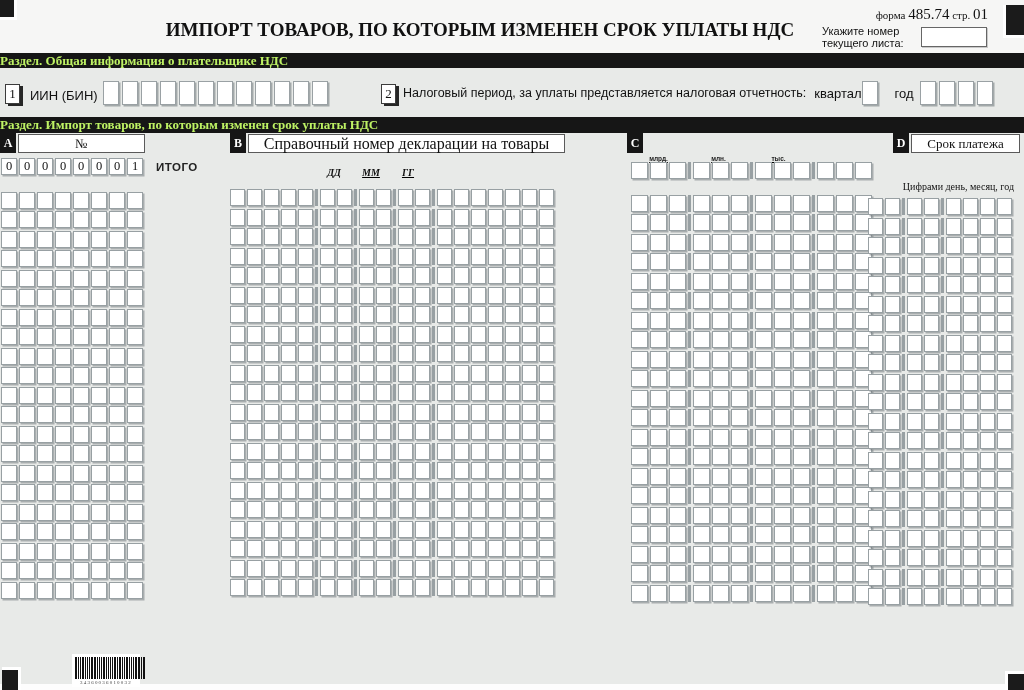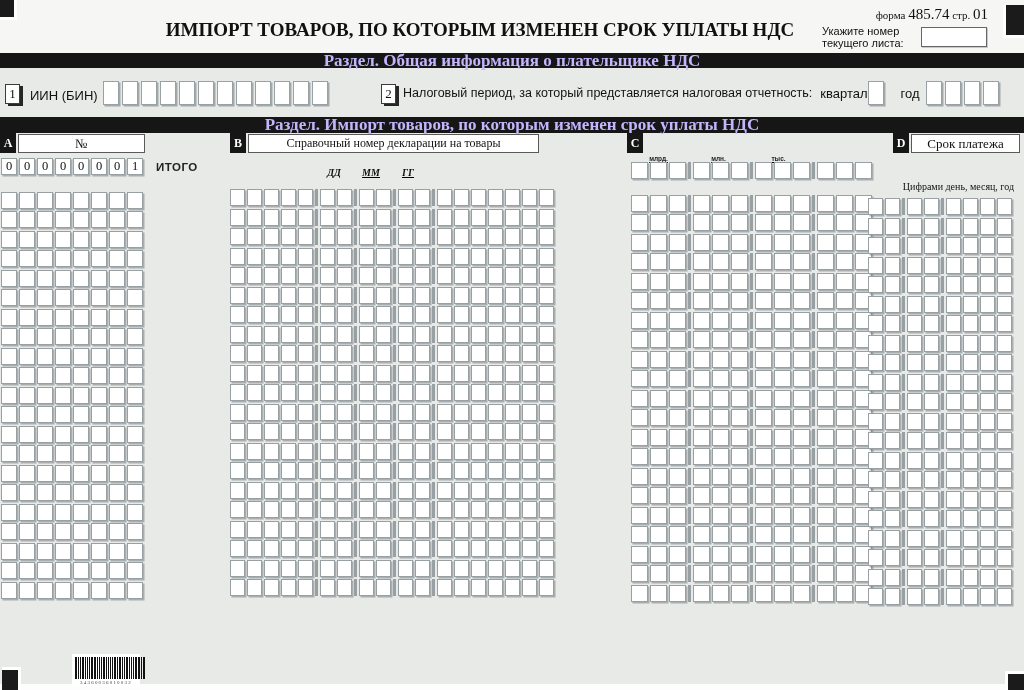--- a/index.html
+++ b/index.html
@@ -17,21 +17,21 @@
 
   .form-ref { position:absolute; top:6px; right:36px; font-family:"Liberation Serif", serif; font-size:11px; color:#111; }
   .form-ref .big { font-size:15px; }
 
   .title1 { position:absolute; left:0; top:19px; width:960px; text-align:center; font-family:"Liberation Serif", serif; font-weight:bold; font-size:19px; color:#111; }
   .title2 { position:absolute; left:0; top:35px; width:960px; text-align:center; font-family:"Liberation Serif", serif; font-weight:bold; font-size:12.5px; color:#111; }
 
   .sheet-note { position:absolute; left:822px; top:25px; font-size:11px; line-height:12px; color:#111; }
   .sheet-input { position:absolute; left:921px; top:27px; width:66px; height:20px; background:#fff; border:1px solid #666; box-shadow:1px 1px 0 #c9c9c9; }
 
-  .bar { position:absolute; left:0; width:1024px; background:#161616; color:#c4b5fd; text-align:center; font-family:"Liberation Serif", serif; font-weight:bold; font-size:17px; line-height:15px; }
+  .bar { position:absolute; left:0; width:1024px; background:#161616; color:#bef264; font-family:"Liberation Serif", serif; font-weight:bold; font-size:13px; line-height:15px; }
   .bar1 { top:53px; height:15px; }
   .bar2 { top:117px; height:16px; line-height:16px; }
 
   .idxbox { position:absolute; width:15px; height:20px; background:#fff; border:1px solid #3c3c3c; box-shadow:3px 2px 0 #262626; font-family:"Liberation Serif", serif; font-size:13px; text-align:center; line-height:18px; color:#111; }
   .lbl { font-size:13px; color:#111; }
 
   .bigrow { position:absolute; display:flex; align-items:center; }
   .bigcell { width:16px; height:24px; background:#fff; border:1px solid #9aa1a4; box-shadow:1.5px 1.5px 0 rgba(106,114,118,.55); margin-right:3px; }
 
   
@@ -108,41 +108,41 @@
       <div class="bigcell"></div>
       <div class="bigcell"></div>
       <div class="bigcell"></div>
       <div class="bigcell"></div>
       <div class="bigcell"></div>
       <div class="bigcell"></div>
     </div>
 
   <div class="idxbox" style="left:381px; top:84px;">2</div>
   <div class="bigrow" style="left:403px; top:81px;">
-    <span class="lbl" style="font-size:12.5px; margin-right:8px;">Налоговый период, за который представляется налоговая отчетность:</span>
+    <span class="lbl" style="font-size:12.5px; margin-right:8px;">Налоговый период, за уплаты представляется налоговая отчетность:</span>
     <span class="lbl" style="margin-right:0;">квартал</span>
     <span id="quarter-cells" style="display:flex; margin-right:14px;">
         <div class="bigcell"></div>
       </span>
     <span class="lbl" style="margin-right:6px;">год</span>
     <span id="year-cells" style="display:flex;">
         <div class="bigcell"></div>
         <div class="bigcell"></div>
         <div class="bigcell"></div>
         <div class="bigcell"></div>
       </span>
   </div>
 
   <div class="bar bar2">Раздел. Импорт товаров, по которым изменен срок уплаты НДС</div>
 
   <div class="letterbox" style="left:0;">A</div>
   <div class="colhead" style="left:18px; width:127px; font-size:13px;">№</div>
 
   <div class="letterbox" style="left:230px;">B</div>
-  <div class="colhead" style="left:248px; width:291px; font-size:12px;">Справочный номер  декларации на товары</div>
+  <div class="colhead" style="left:248px; width:317px; font-size:16px;">Справочный номер  декларации на товары</div>
 
   <div class="letterbox" style="left:627px;">C</div>
 
   <div class="letterbox" style="left:893px;">D</div>
   <div class="colhead" style="left:911px; width:109px; font-size:13px;">Срок платежа</div>
 
   <div class="itogo">ИТОГО</div>
 
   <div class="grid">
     <div class="gcol a" id="col-a">

